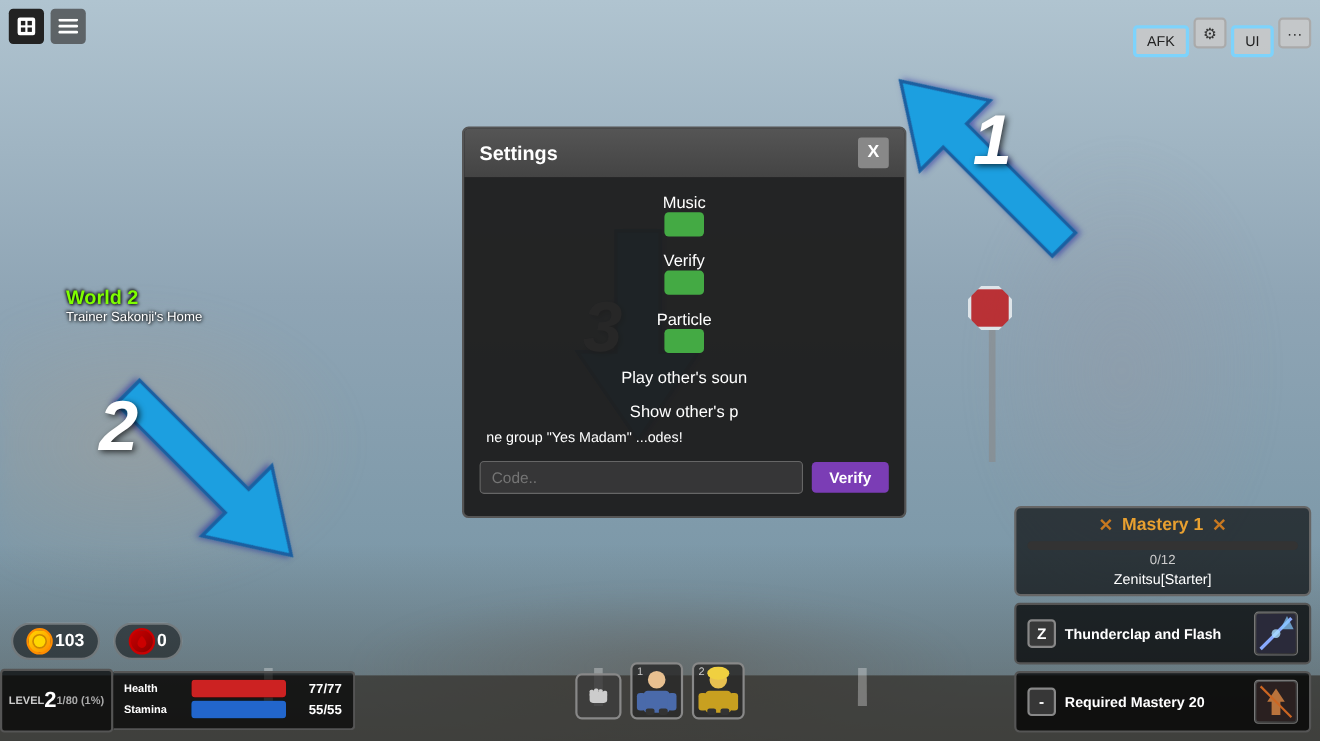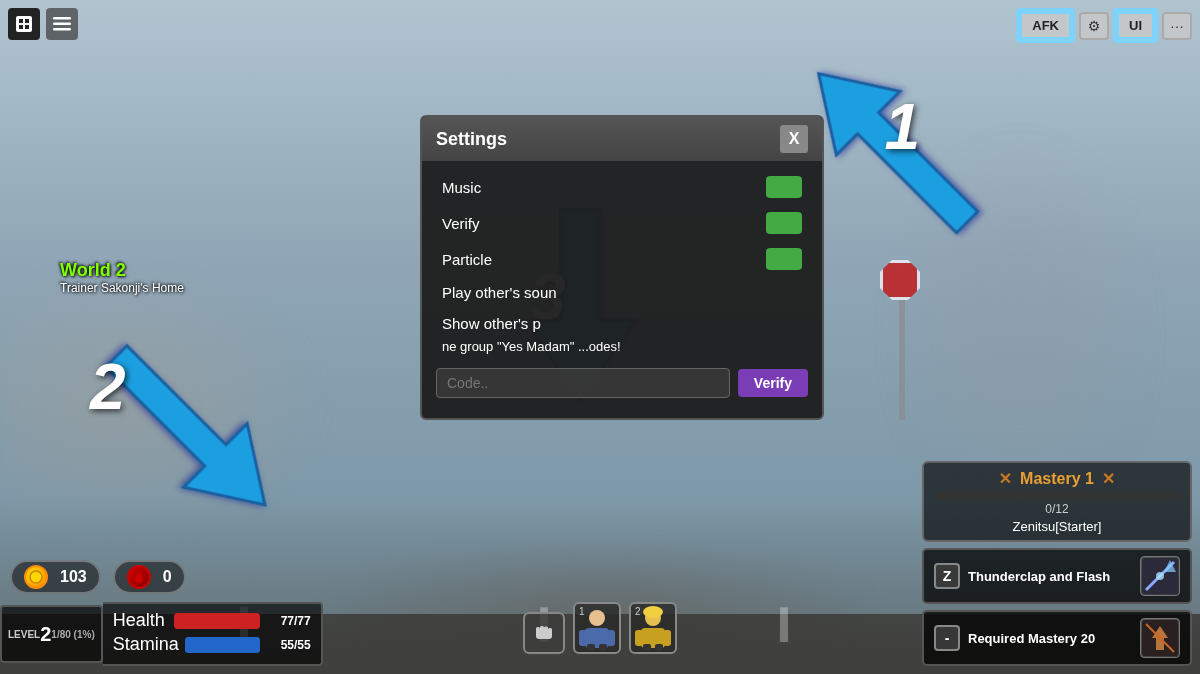--- a/index.html
+++ b/index.html
@@ -38,28 +38,29 @@
       top: 8px;
       right: 8px;
       display: flex;
       align-items: center;
       gap: 4px;
       z-index: 100;
     }
 
     .topbar-btn {
       background: rgba(200,200,200,0.85);
-      border: 6px solid #7dd3fc;
+      border: 3px solid #7dd3fc;
       border-radius: 4px;
       padding: 4px 10px;
       font-size: 13px;
-      font-weight: bold;
+      font-weight: normal;
       color: #222;
       cursor: pointer;
       user-select: none;
+      margin-top: 15px;
     }
 
     .topbar-icon-btn {
       background: rgba(200,200,200,0.85);
       border: 2px solid #aaa;
       border-radius: 4px;
       width: 30px;
       height: 28px;
       display: flex;
       align-items: center;
@@ -135,21 +136,21 @@
       display: flex;
       align-items: center;
       gap: 12px;
       padding: 4px 10px;
       margin-bottom: 4px;
     }
 
     .currency-item {
       display: flex;
       align-items: center;
-      gap: 12px;
+      gap: 2px;
       background: rgba(0,0,0,0.5);
       border-radius: 20px;
       padding: 3px 12px;
       color: white;
       font-size: 16px;
       font-weight: bold;
       border: 2px solid rgba(255,255,255,0.3);
     }
 
     .currency-icon {
@@ -224,22 +225,22 @@
 
     .stat-row {
       display: flex;
       align-items: center;
       gap: 6px;
       margin-bottom: 3px;
     }
 
     .stat-label {
       color: white;
-      font-size: 18px;
-      font-weight: normal;
+      font-size: 10px;
+      font-weight: bold;
       min-width: 55px;
     }
 
     .stat-val {
       color: white;
       font-size: 12px;
       font-weight: bold;
       min-width: 45px;
       text-align: right;
     }
@@ -307,20 +308,21 @@
 
     #settings-body {
       padding: 8px 0;
     }
 
     .settings-row {
       display: flex;
       align-items: center;
       justify-content: space-between;
       padding: 7px 20px;
+      flex-direction: column;
     }
 
     .settings-row-label {
       color: white;
       font-size: 15px;
     }
 
     .toggle-btn {
       width: 36px;
       height: 22px;

